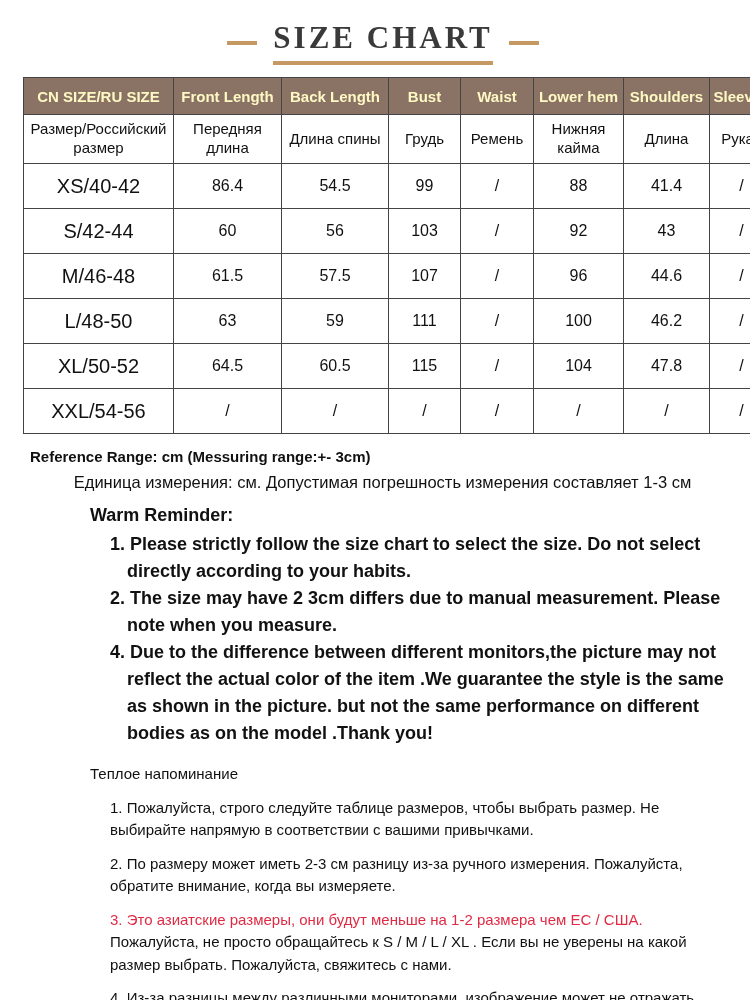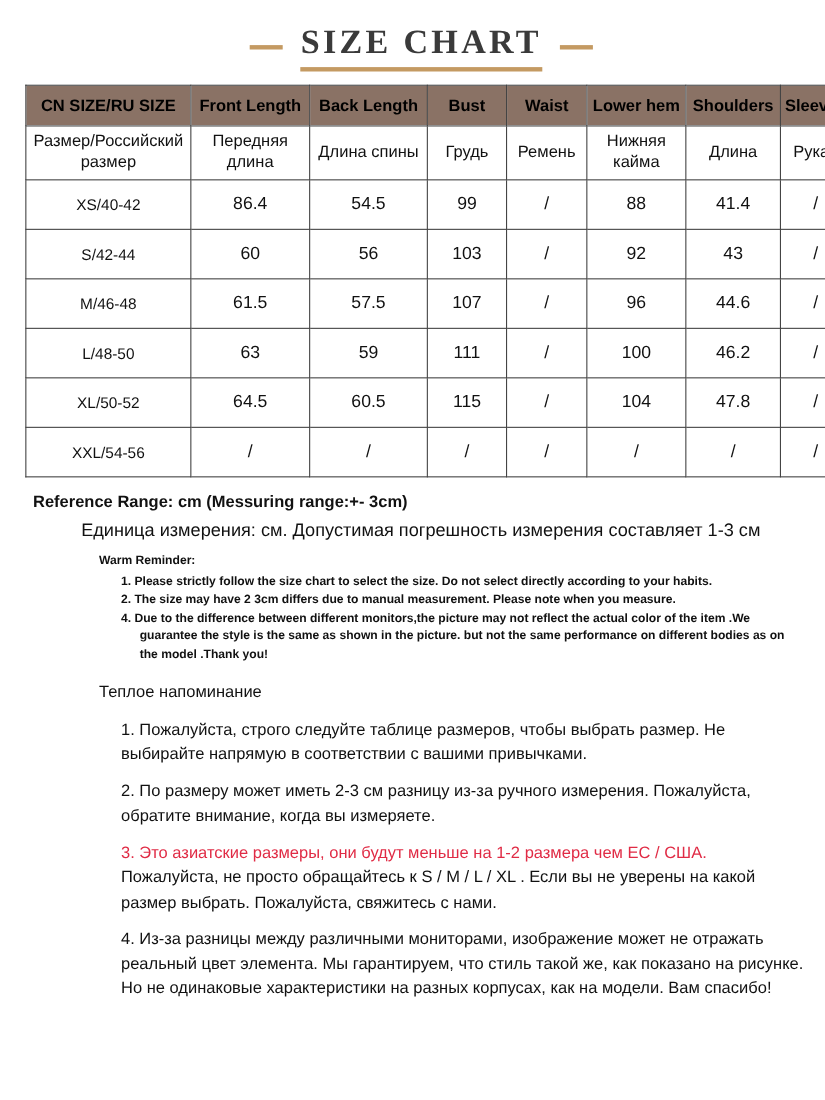--- a/index.html
+++ b/index.html
@@ -29,33 +29,33 @@
   table.size-table {
     border-collapse:collapse; table-layout:fixed;
     width:750px;
   }
   table.size-table th, table.size-table td {
     border:1px solid var(--border,#444444);
     text-align:center; vertical-align:middle;
     padding:1px 2px; overflow:hidden;
   }
   tr.hdr-en th {
-    background:var(--header_bg,#8a7265); color:#000000;
+    background:var(--header_bg,#8a7265); color:#fef9c3;
     font-size:15px; font-weight:bold; height:34px;
   }
   tr.hdr-ru td { font-size:15px; height:46px; line-height:1.25; }
   tr.data-row td { font-size:16px; height:42px; }
-  tr.data-row td.size-col { font-size:14px; }
+  tr.data-row td.size-col { font-size:20px; }
 
   
   .notes { padding:10px 8px 14px 7px; box-sizing:border-box; }
   .ref-en { font-size:15px; font-weight:bold; margin:4px 0 6px 0; }
   .ref-ru { font-size:16.5px; margin:8px 0 10px 0;text-align:center; }
 
-  .warm-block { margin-left:60px; font-size:11px; font-weight:bold; line-height:1.5; }
+  .warm-block { margin-left:60px; font-size:18px; font-weight:bold; line-height:1.5; }
   .warm-heading { margin-bottom:2px; }
   .en-item {
     margin-left:20px; max-width:600px;
     padding-left:17px; text-indent:-17px;
   }
   .red { color:var(--red,#e02b45); }
 
   .ru-block { margin-top:16px; font-size:15px; line-height:1.5; }
   .ru-heading { margin-left:60px; }
   .ru-item { margin-left:80px; max-width:635px; margin-top:11px; }

